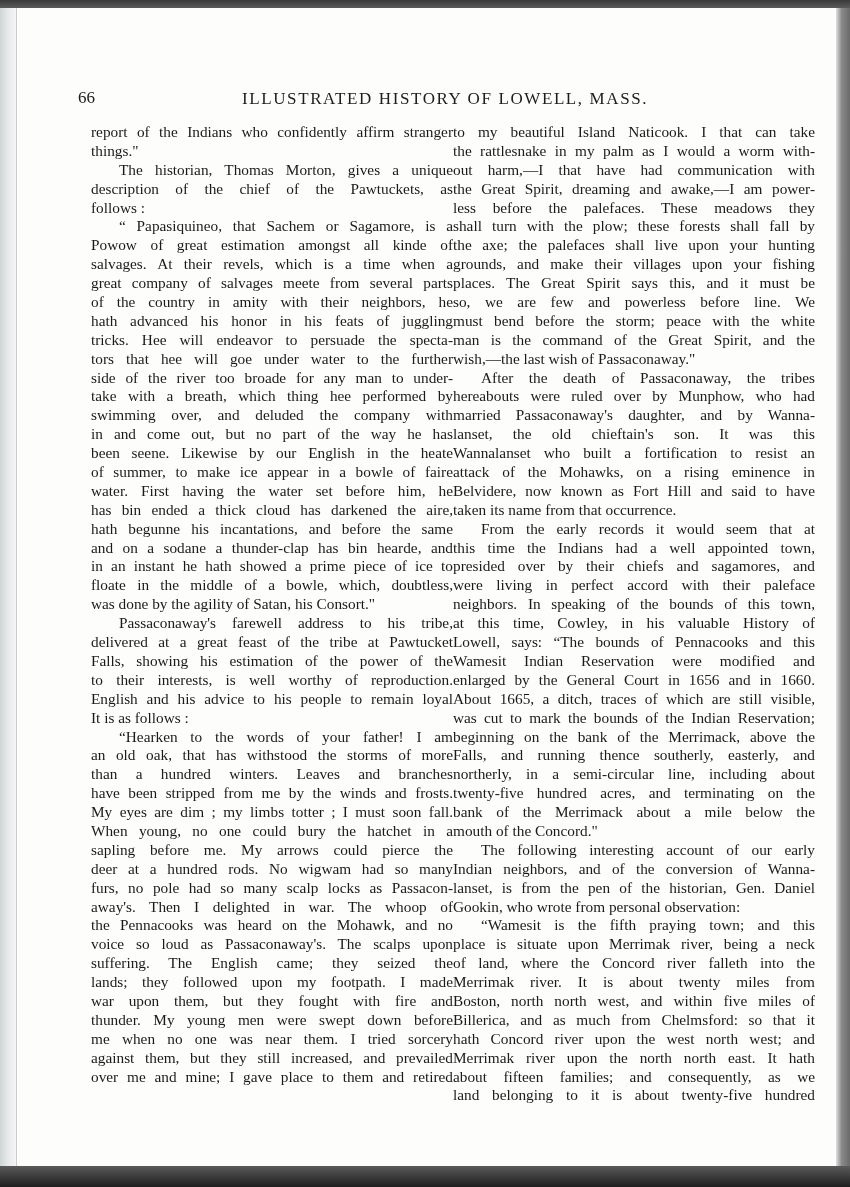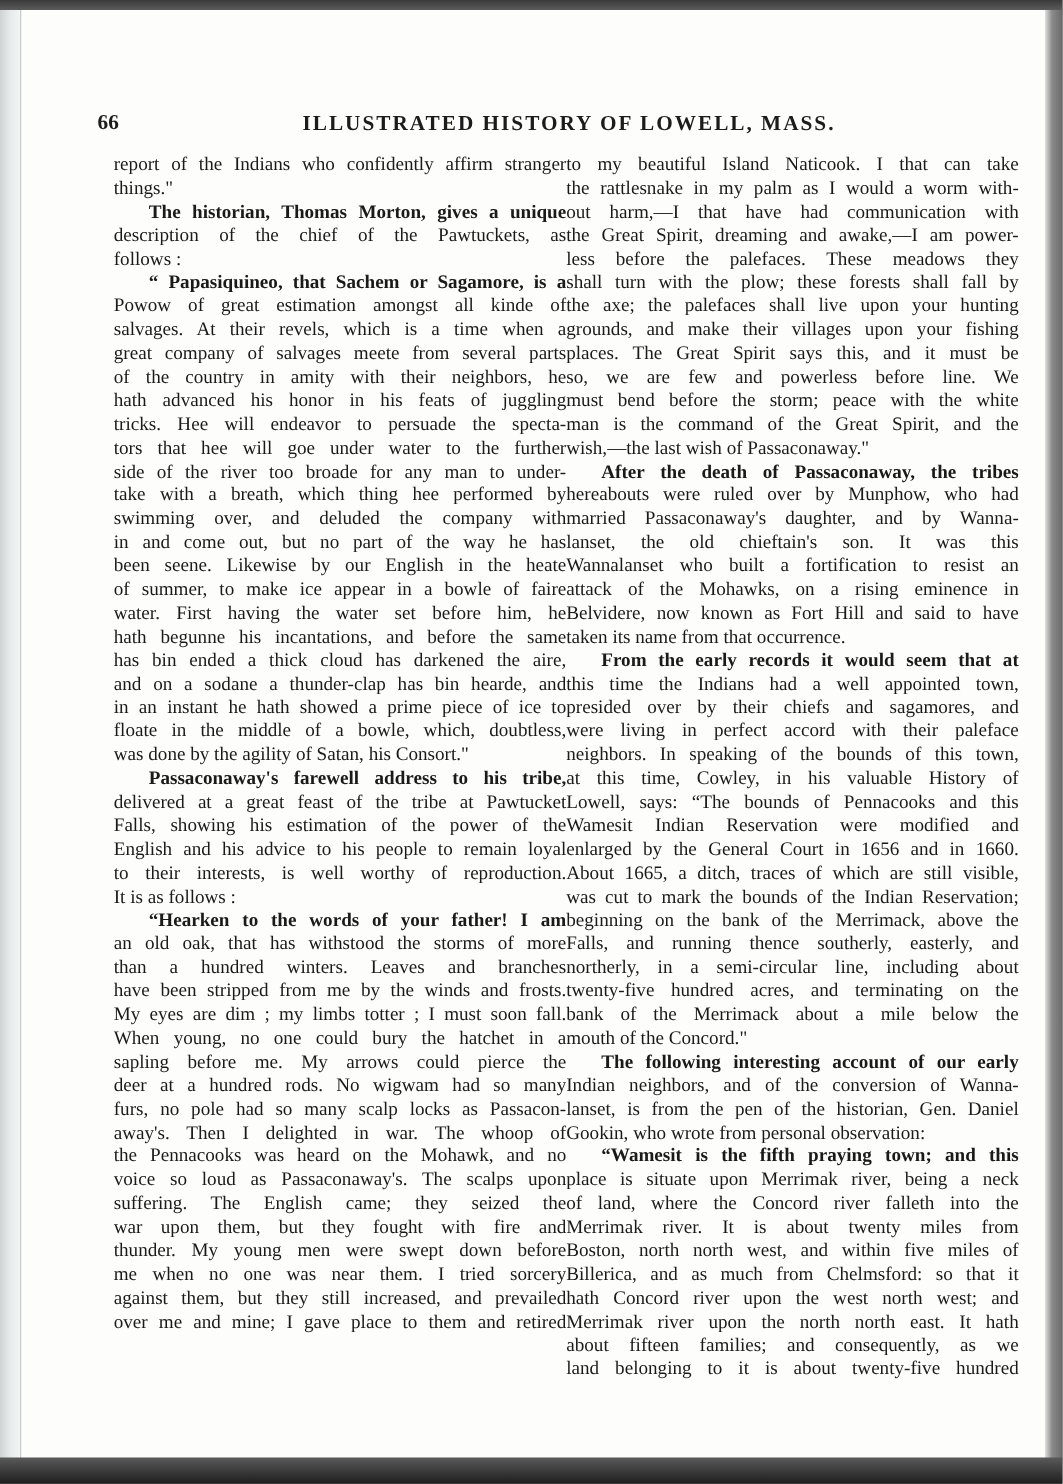--- a/index.html
+++ b/index.html
@@ -27,42 +27,41 @@
     background: linear-gradient(90deg, #cfd3d3, #e7eaea 50%, #f4f5f4);
     border-right: 1px solid #c9cccc;
   }
   .edge-right {
     position: absolute; left: 836px; top: 8px; width: 14px; height: 1160px;
     background: linear-gradient(90deg, #e0e0e0, #8a8a8a 40%, #6a6a6a);
   }
   .header {
     position: absolute; left: 78px; top: 88px; width: 578px; height: 22px;
     color: #1c1c1c;
-    font-weight: bold;
   }
   .page-number {
     position: absolute; left: 0; top: 0; font-size: 17px;
   }
   .running-title {
     position: absolute; left: 164px; top: 1px; font-size: 17px;
     letter-spacing: 1.6px; white-space: nowrap;
   }
   .column {
     position: absolute; top: 123px; width: 362px;
     color: #1a1a1a; font-size: 15.3px; line-height: 18.9px;
   }
   .col-left { left: 80px; margin-left: 11px; }
   .col-right { left: 453px; }
   .line {
     display: block; height: 18.9px; white-space: nowrap;
     text-align: justify; text-align-last: justify;
     overflow: hidden;
   }
   .line.last { text-align-last: left; }
-  .line.indent { padding-left: 28px; font-weight: bold; }
+  .line.indent { padding-left: 28px; }
 </style>
 </head>
 <body>
 
 <div class="scan-top"></div>
 <div class="page"></div>
 <div class="gutter-left"></div>
 <div class="edge-right"></div>
 <div class="scan-bottom"></div>
 
@@ -85,45 +84,46 @@
     <span class="line">hath advanced his honor in his feats of juggling</span>
     <span class="line">tricks. Hee will endeavor to persuade the specta-</span>
     <span class="line">tors that hee will goe under water to the further</span>
     <span class="line">side of the river too broade for any man to under-</span>
     <span class="line">take with a breath, which thing hee performed by</span>
     <span class="line">swimming over, and deluded the company with</span>
     <span class="line">in and come out, but no part of the way he has</span>
     <span class="line">been seene. Likewise by our English in the heate</span>
     <span class="line">of summer, to make ice appear in a bowle of faire</span>
     <span class="line">water. First having the water set before him, he</span>
+    <span class="line">has bin ended a thick cloud has darkened the aire,</span>
     <span class="line">hath begunne his incantations, and before the same</span>
-    <span class="line">has bin ended a thick cloud has darkened the aire,</span>
     <span class="line">and on a sodane a thunder-clap has bin hearde, and</span>
     <span class="line">in an instant he hath showed a prime piece of ice to</span>
     <span class="line">floate in the middle of a bowle, which, doubtless,</span>
     <span class="line last">was done by the agility of Satan, his Consort."</span>
     <span class="line indent">Passaconaway's farewell address to his tribe,</span>
     <span class="line">delivered at a great feast of the tribe at Pawtucket</span>
     <span class="line">Falls, showing his estimation of the power of the</span>
+    <span class="line">to their interests, is well worthy of reproduction.</span>
     <span class="line">English and his advice to his people to remain loyal</span>
-    <span class="line">to their interests, is well worthy of reproduction.</span>
     <span class="line last">It is as follows :</span>
     <span class="line indent">“Hearken to the words of your father! I am</span>
     <span class="line">an old oak, that has withstood the storms of more</span>
     <span class="line">than a hundred winters. Leaves and branches</span>
     <span class="line">have been stripped from me by the winds and frosts.</span>
     <span class="line">My eyes are dim ; my limbs totter ; I must soon fall.</span>
     <span class="line">When young, no one could bury the hatchet in a</span>
     <span class="line">sapling before me. My arrows could pierce the</span>
     <span class="line">deer at a hundred rods. No wigwam had so many</span>
     <span class="line">furs, no pole had so many scalp locks as Passacon-</span>
     <span class="line">away's. Then I delighted in war. The whoop of</span>
     <span class="line">the Pennacooks was heard on the Mohawk, and no</span>
     <span class="line">voice so loud as Passaconaway's. The scalps upon</span>
     <span class="line">suffering. The English came; they seized the</span>
+    <span class="line">lands; they followed upon my footpath. I made</span>
     <span class="line">war upon them, but they fought with fire and</span>
     <span class="line">thunder. My young men were swept down before</span>
     <span class="line">me when no one was near them. I tried sorcery</span>
     <span class="line">against them, but they still increased, and prevailed</span>
     <span class="line">over me and mine; I gave place to them and retired</span>
   </div>
 <div class="column col-right">
     <span class="line">to my beautiful Island Naticook. I that can take</span>
     <span class="line">the rattlesnake in my palm as I would a worm with-</span>
     <span class="line">out harm,—I that have had communication with</span>

